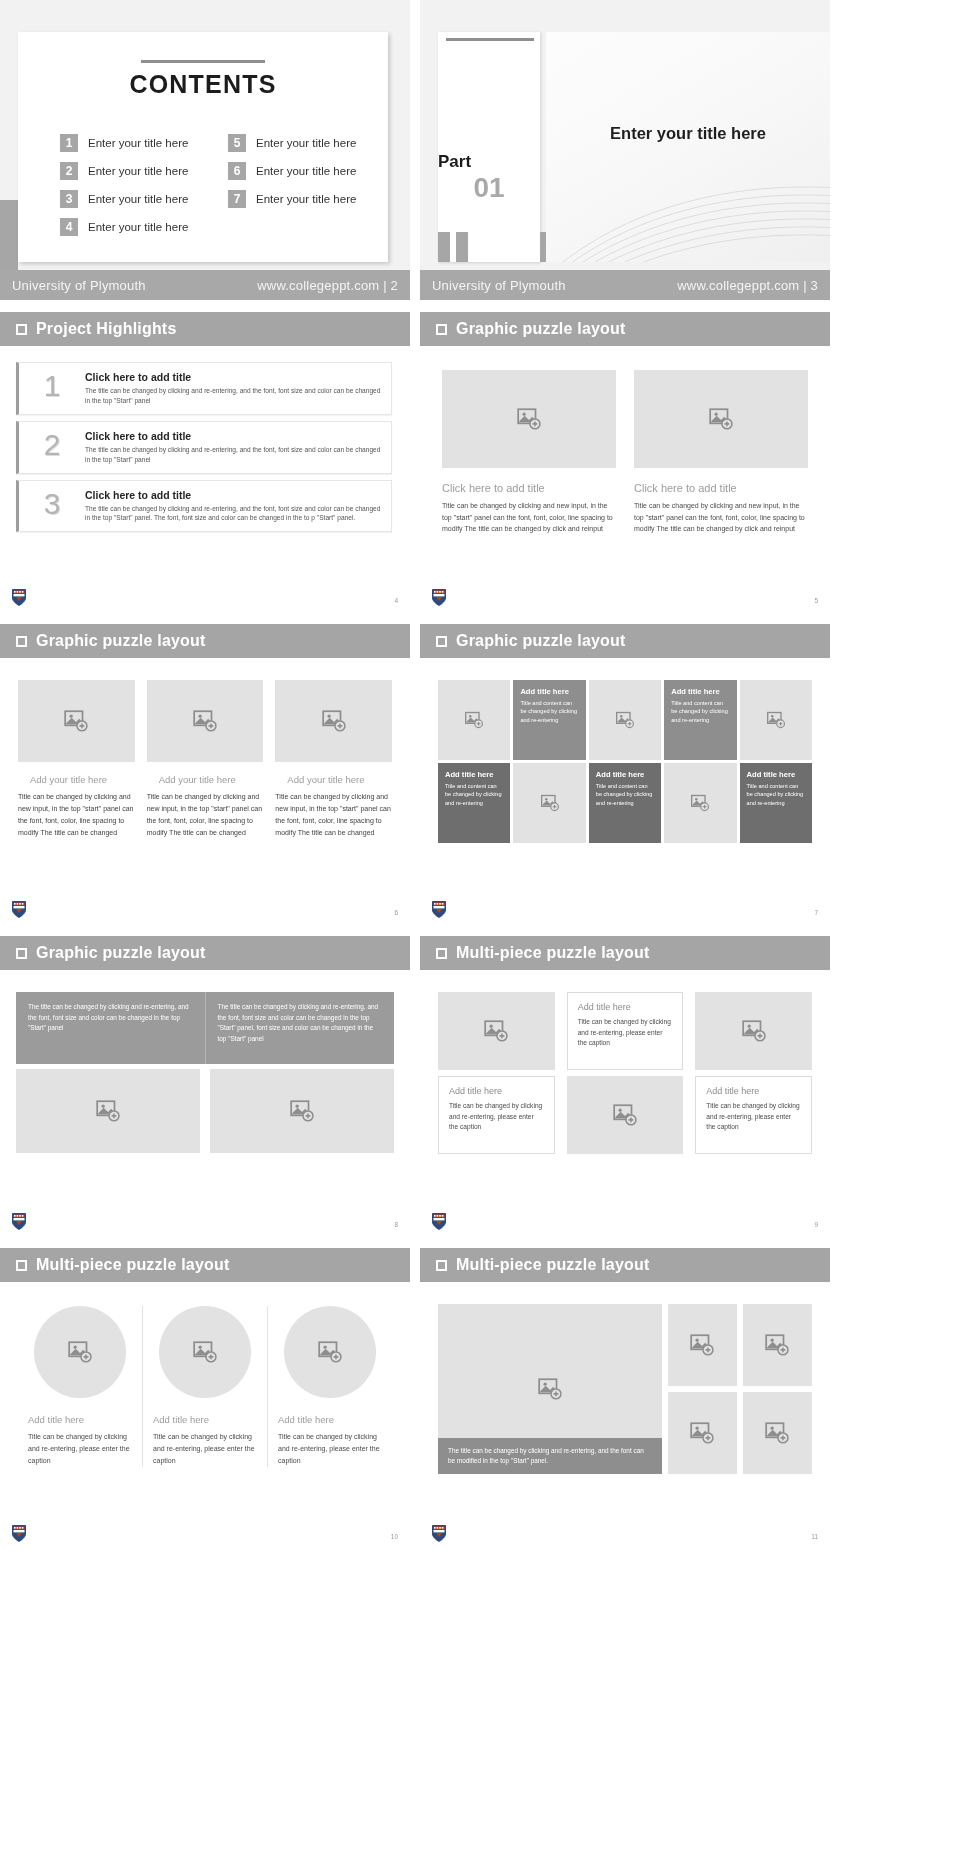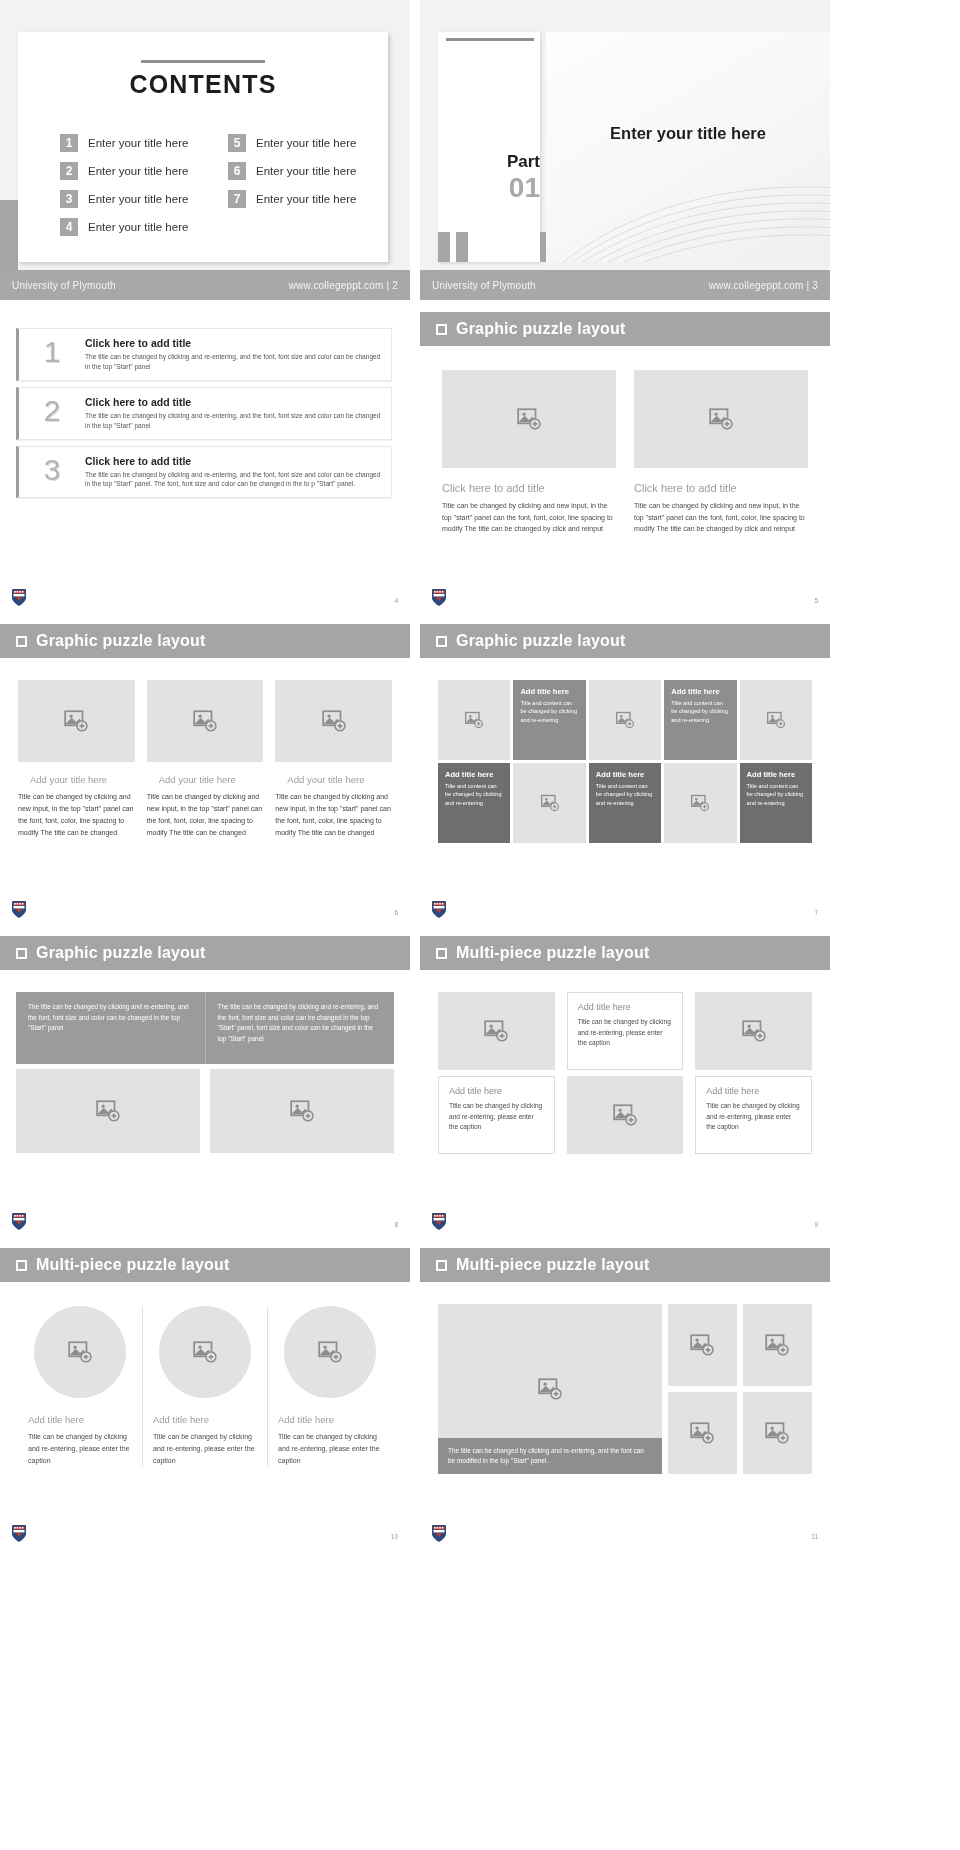--- a/index.html
+++ b/index.html
@@ -51,31 +51,31 @@
     justify-content:center; flex:none;
   }
   .ctext{ font-size:11.5px; color:#333; }
   .sbar-left{
     position:absolute; left:0; top:200px; width:18px; bottom:30px; background:#a6a6a6;
   }
   
   .footband{
     position:absolute; left:0; right:0; bottom:0; height:30px; background:#a8a8a8;
     display:flex; align-items:center; justify-content:space-between;
-    padding:0 12px; color:#f4f4f4; font-size:10px; letter-spacing:.2px;
+    padding:0 12px; color:#f4f4f4; font-size:13px; letter-spacing:.2px;
   }
   
   .s-part{ height:300px; background:#f2f2f2; }
   .part-left{
     position:absolute; left:18px; top:32px; width:102px; bottom:38px;
     background:#fff; box-shadow:1px 1px 3px rgba(0,0,0,.14);
   }
   .part-left .topline{ position:absolute; left:8px; right:6px; top:6px; height:3px; background:#8f8f8f;}
-  .part-word{ position:absolute; top:120px; left:0; right:0; text-align:right; font-size:17px; font-weight:bold; color:#1c1c1c;}
-  .part-num{ position:absolute; top:140px; left:0; right:0; text-align:right; font-size:28px; font-weight:bold; color:#a9a9a9;}
+  .part-word{ position:absolute; top:120px; left:0; right:0; text-align:left; font-size:17px; font-weight:bold; color:#1c1c1c;}
+  .part-num{ position:absolute; top:140px; left:0; right:0; text-align:center; font-size:28px; font-weight:bold; color:#a9a9a9;}
   .part-right{
     position:absolute; left:126px; right:0; top:32px; bottom:38px;
     background:linear-gradient(150deg,#fdfdfd 0%,#f7f7f7 55%,#efefef 100%);
     overflow:hidden;
   }
   .part-right .ptitle{
     position:absolute; top:92px; left:0; right:0; text-align:center;
     font-size:16.5px; font-weight:bold; color:#1f1f1f;
   }
   .swirl{ position:absolute; right:-40px; bottom:-70px; width:340px; height:180px; opacity:.85;}
@@ -250,20 +250,24 @@
     </div>
     <div class="footband">
       <span>University of Plymouth</span>
       <span>
         <span>www.collegeppt.com</span>&nbsp;<span>|</span>&nbsp;<span>3</span>
       </span>
     </div>
   </div>
 
   <div class="slide s-body s4">
+    <div class="hdr">
+      <span class="sq"></span>
+      <span class="htxt">Project Highlights</span>
+    </div>
     <div class="hl-list">
       <div class="hl-item">
         <div class="hl-num">1</div>
         <div>
           <div class="hl-tt">Click here to add title</div>
           <div class="hl-bd">The title can be changed by clicking and re-entering, and the font, font size and color can be changed in the top "Start" panel</div>
         </div>
       </div>
       <div class="hl-item">
         <div class="hl-num">2</div>

